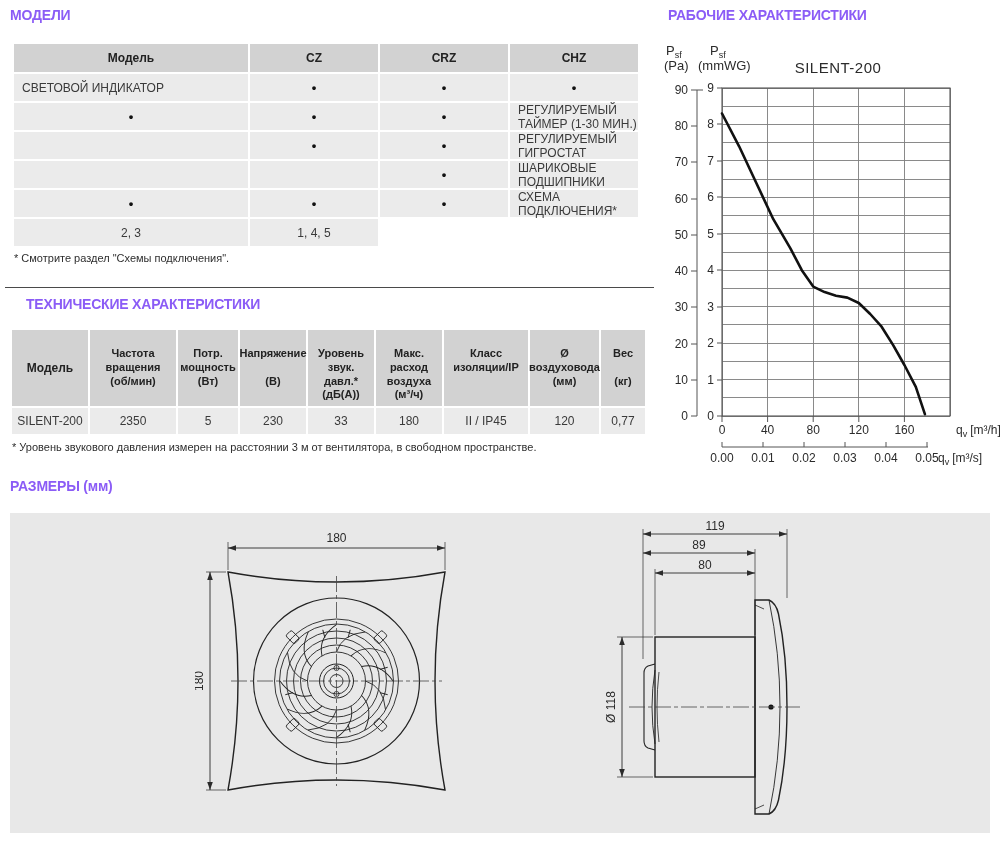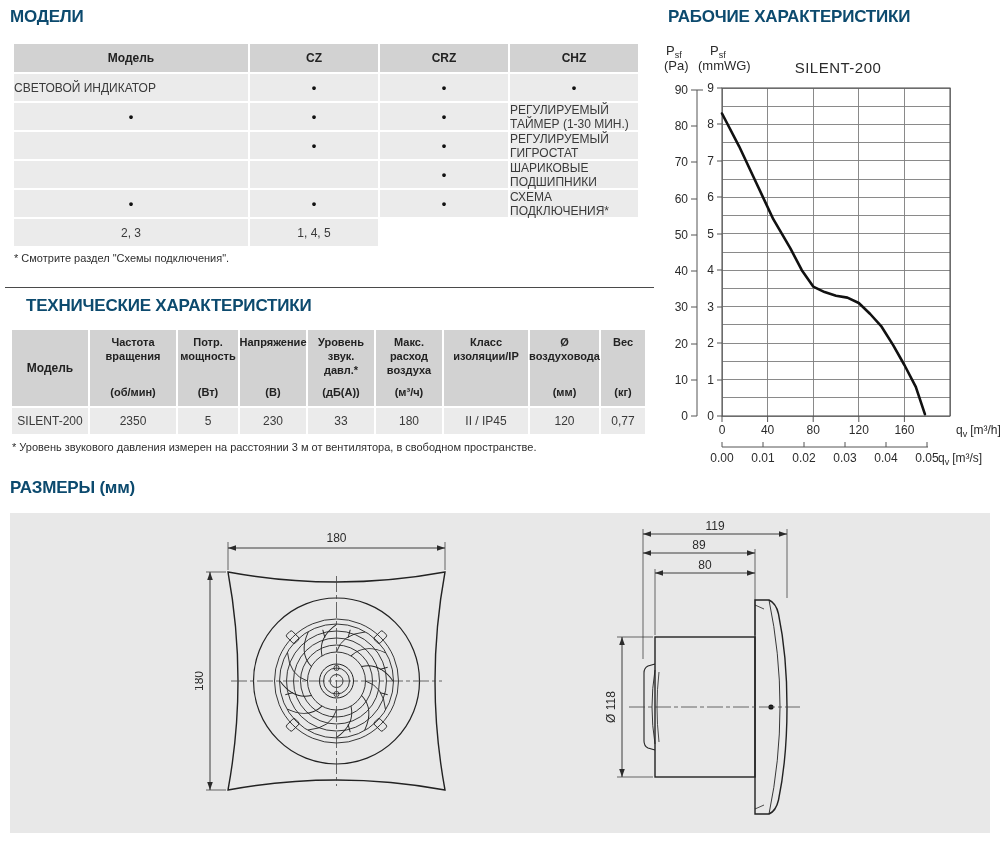--- a/index.html
+++ b/index.html
@@ -1,33 +1,33 @@
 <!DOCTYPE html>
 <html><head>
 <meta charset="utf-8">
 <style>
   html,body{margin:0;padding:0;background:#fff;}
   .doc{position:relative;width:1000px;height:854px;background:#fff;overflow:hidden;
        font-family:"Liberation Sans","DejaVu Sans",sans-serif;color:#333;}
   .abs{position:absolute;}
-  .h1{font-size:17px;font-weight:bold;color:#0c4a6e;letter-spacing:-0.2px;}
+  .h1{font-size:14px;font-weight:bold;color:#8b5cf6;letter-spacing:-0.2px;}
   .rule{height:1px;background:#4a4a4a;}
   
   .mtable{display:grid;grid-template-columns:234px 128px 128px 128px;gap:2px;width:630px;}
   .mtable .mh{background:#d2d2d2;height:28px;display:flex;align-items:center;justify-content:center;
               font-size:12px;font-weight:bold;color:#222;}
   .mtable .mc{background:#ebebeb;height:27px;display:flex;align-items:center;justify-content:center;
               font-size:12px;color:#3a3a3a;}
-  .mtable .lab{justify-content:flex-start;padding-left:0;}
+  .mtable .lab{justify-content:flex-start;padding-left:8px;}
   .mtable .dot{font-size:13px;font-weight:bold;color:#111;}
   .fnote{font-size:11px;color:#2e2e2e;}
   
   .ttable{display:grid;grid-template-columns:76px 86px 60px 66px 66px 66px 84px 69px 44px;gap:2px;width:633px;}
   .ttable .th{background:#d2d2d2;height:76px;box-sizing:border-box;display:flex;flex-direction:column;
-              justify-content:space-between;align-items:center;padding:6px 2px;
+              justify-content:space-between;align-items:center;padding:17px 2px;
               font-size:11px;font-weight:bold;color:#222;text-align:center;line-height:1.25;}
   .ttable .th.mid{justify-content:center;font-size:12px;}
   .ttable .td{background:#ebebeb;height:26px;display:flex;align-items:center;justify-content:center;
               font-size:12px;color:#3a3a3a;}
   
   .panel{background:#e8e8e8;}
   svg text{font-family:"Liberation Sans","DejaVu Sans",sans-serif;}
   .tick{font-size:12px;fill:#2b2b2b;}
   .dimtxt{font-size:12px;fill:#2b2b2b;}
   .axlab{font-size:13px;fill:#2b2b2b;}

